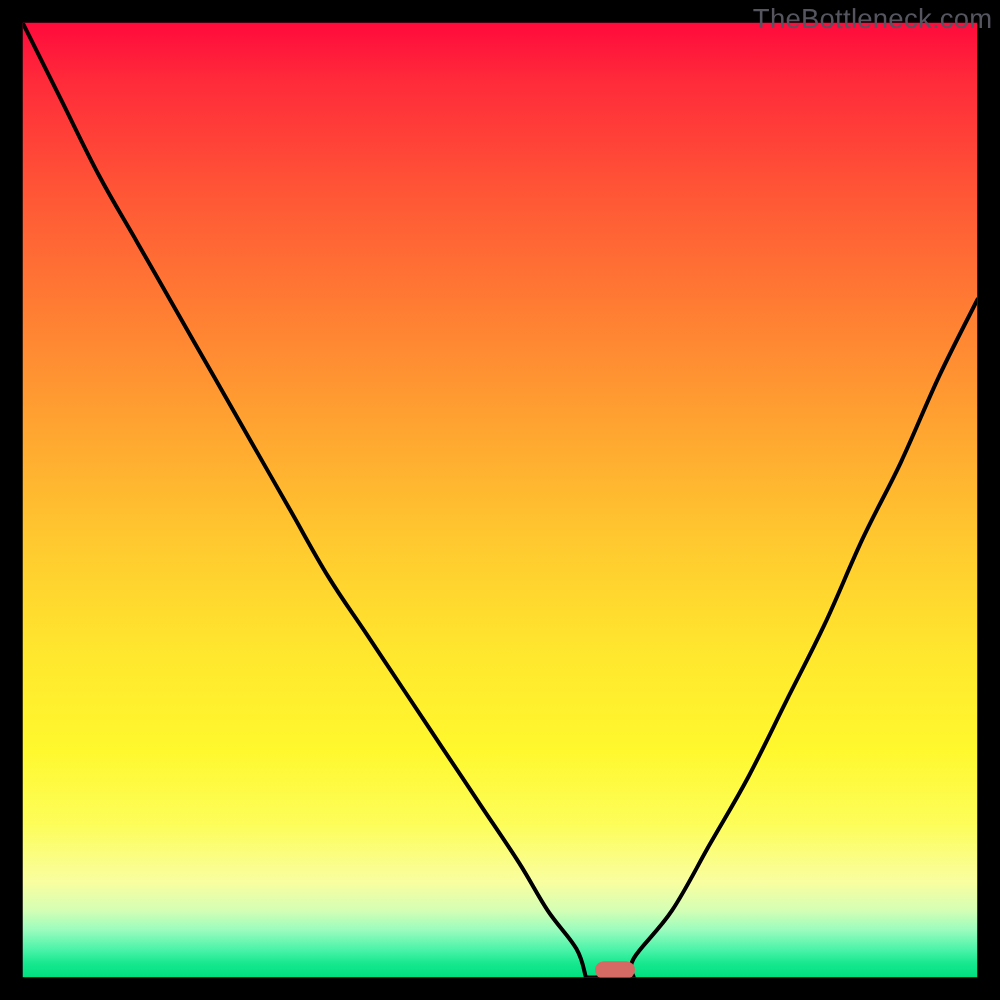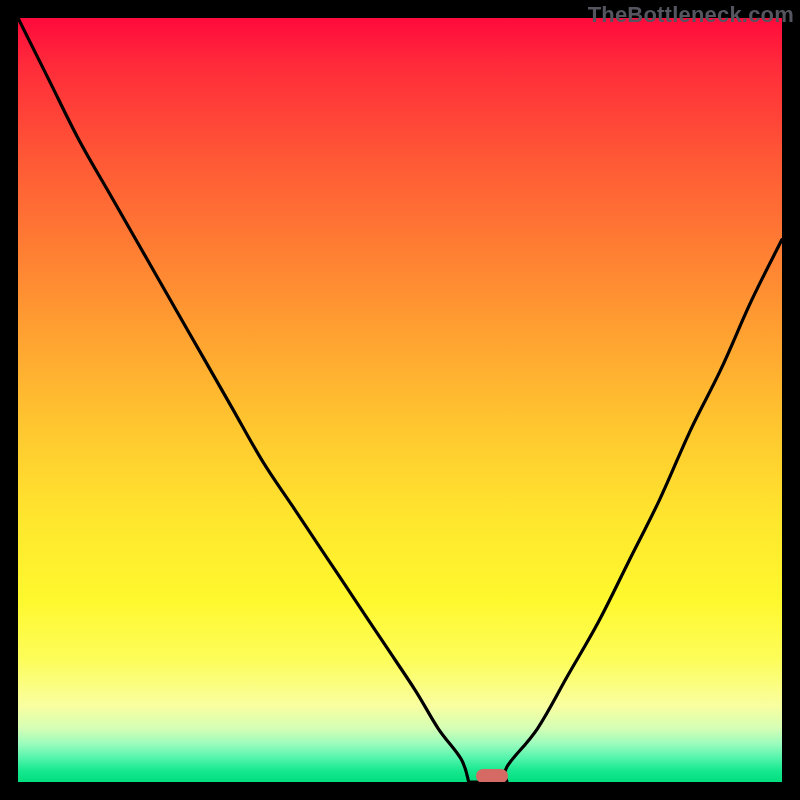--- a/index.html
+++ b/index.html
@@ -50,21 +50,21 @@
       #17e88f 98.5%,
       #00de7f 100%
     );
   }
   .watermark {
     position: absolute;
     right: 6px;
     top: 2px;
     font-family: Arial, Helvetica, sans-serif;
     font-size: 22px;
-    font-weight: 700;
+    font-weight: 400;
     color: #555560;
     letter-spacing: 0.2px;
     user-select: none;
   }
   svg.curve {
     position: absolute;
     left: 0;
     top: 0;
     width: 764px;
     height: 764px;

